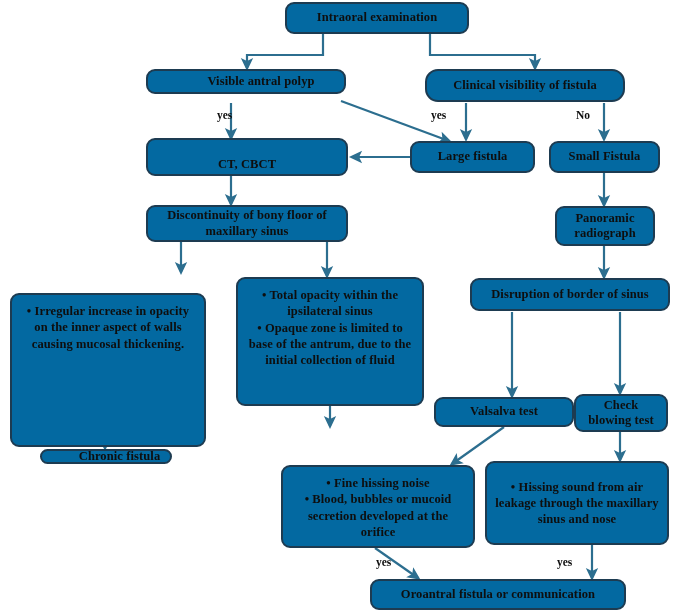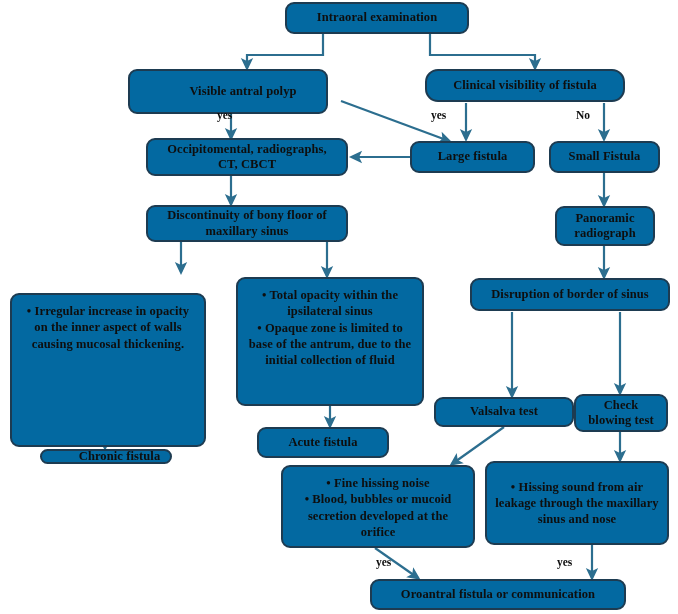--- a/index.html
+++ b/index.html
@@ -116,35 +116,35 @@
       <path d="M375,548 L418,578"></path>
 
       <path d="M592,545 L592,578"></path>
     </g>
   </svg>
 
   <div class="node" style="left:285px; top:2px; width:184px; height:32px;">
     <span class="inner">Intraoral examination</span>
   </div>
 
-  <div class="node" style="left:128px; top:69px; width:200px; height:45px;padding-left:36px;">
+  <div class="node" style="left:146px; top:69px; width:200px; height:25px;padding-left:36px;">
     <span class="inner">Visible antral polyp</span>
   </div>
 
   <div class="node" style="left:425px; top:69px; width:200px; height:33px;border-radius:13px;">
     <span class="inner">Clinical visibility of fistula</span>
   </div>
 
   <span class="elabel" style="left:217px; top:109px;">yes</span>
   <span class="elabel" style="left:431px; top:109px;">yes</span>
   <span class="elabel" style="left:576px; top:109px;">No</span>
 
   <div class="node" style="left:146px; top:138px; width:202px; height:38px;">
     <span class="inner">
-      <span>Occipitomental, radiographs,</span><br>
+      <br>
       <span>CT, CBCT</span>
     </span>
   </div>
 
   <div class="node" style="left:410px; top:141px; width:125px; height:32px;">
     <span class="inner">Large fistula</span>
   </div>
 
   <div class="node" style="left:549px; top:141px; width:111px; height:32px;">
     <span class="inner">Small Fistula</span>
@@ -185,23 +185,20 @@
     <span class="inner">Disruption of border of sinus</span>
   </div>
 
   <div class="node" style="left:574px; top:394px; width:94px; height:38px;">
     <span class="inner">
       <span>Check</span><br>
       <span>blowing test</span>
     </span>
   </div>
 
-  <div class="node" style="left:257px; top:427px; width:132px; height:31px;">
-    <span class="inner">Acute fistula</span>
-  </div>
 
   <div class="node" style="left:40px; top:449px; width:132px; height:15px;padding-left:33px;">
     <span class="inner">Chronic fistula</span>
   </div>
 
   <div class="node bullets" style="left:485px; top:461px; width:184px; height:84px; display:flex; align-items:center;">
     <span class="inner">
       <span class="bullet-line">•   Hissing sound from air leakage through the maxillary sinus and nose</span>
     </span>
   </div>

